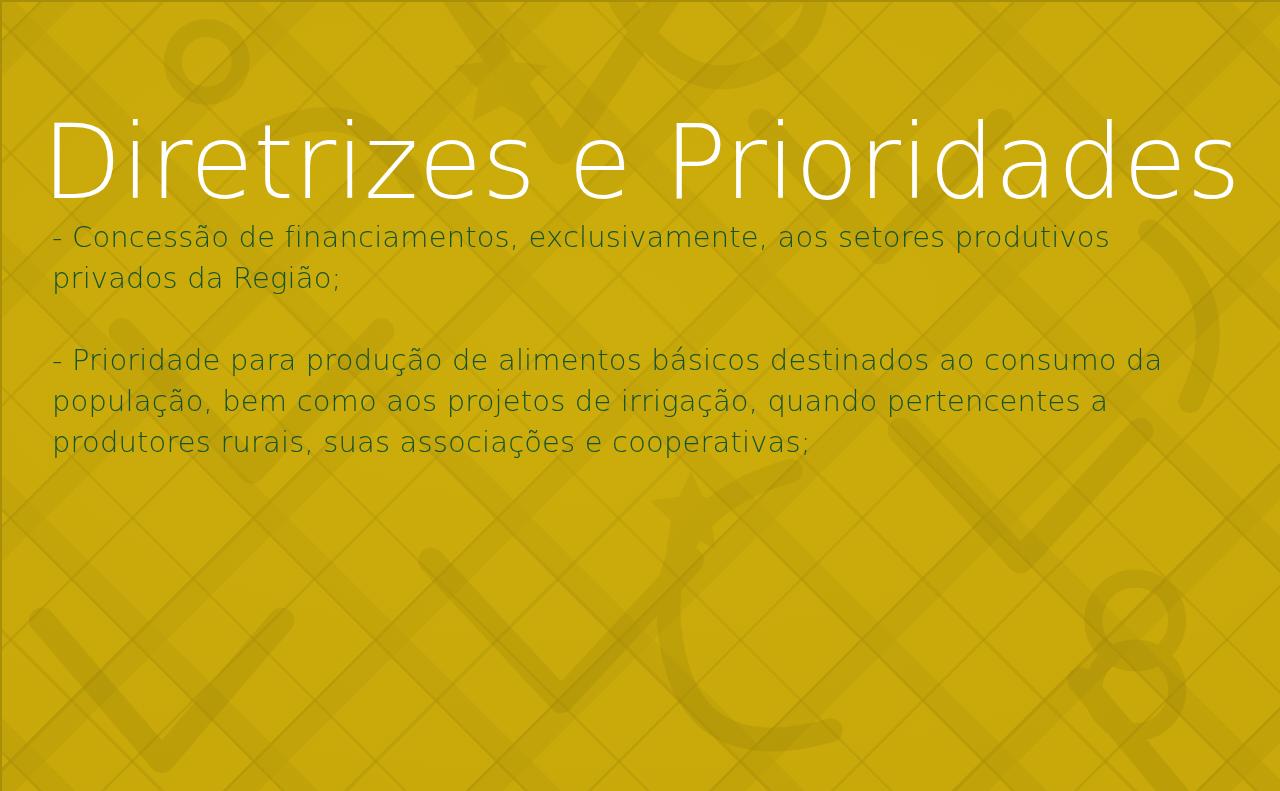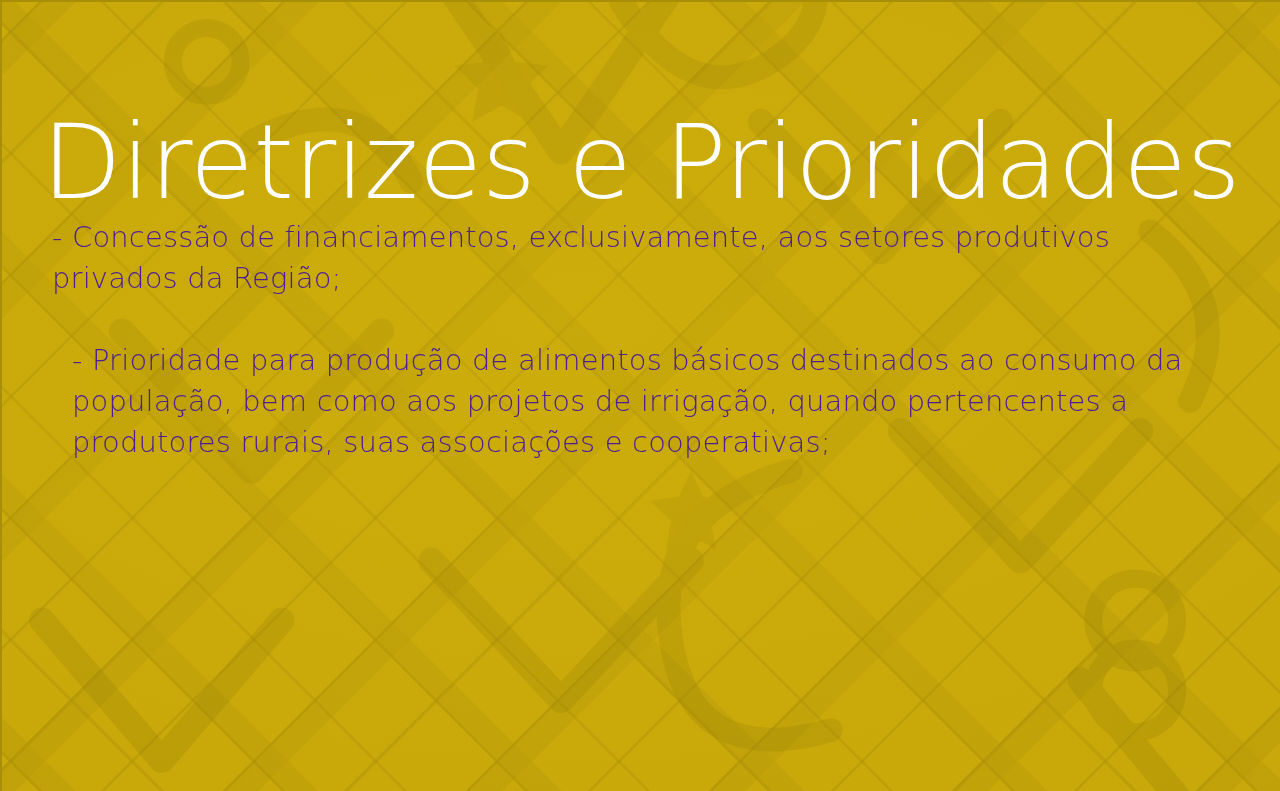--- a/index.html
+++ b/index.html
@@ -103,30 +103,30 @@
   }
 
   .bullet-list {
     position: absolute;
     left: 50px;
     right: 60px;
     top: 215px;
   }
 
   .bullet {
-    color: #4c1d95;
+    color: #14532d;
     font-family: "DejaVu Sans", sans-serif;
     font-size: 29px;
     font-weight: 300;
     line-height: 41px;
     letter-spacing: 0.15px;
     margin: 0 0 41px 0;
     max-width: 1160px;
   }
-  .bullet:last-child { margin-bottom: 0; margin-left: 20px; }
+  .bullet:last-child { margin-bottom: 0; }
 </style>
 </head>
 <body>
 
 <div class="slide">
 
   <div class="bg-pattern">
     <div class="bg-chevrons"></div>
     <div class="bg-diamonds"></div>
     <div class="bg-blobs">

